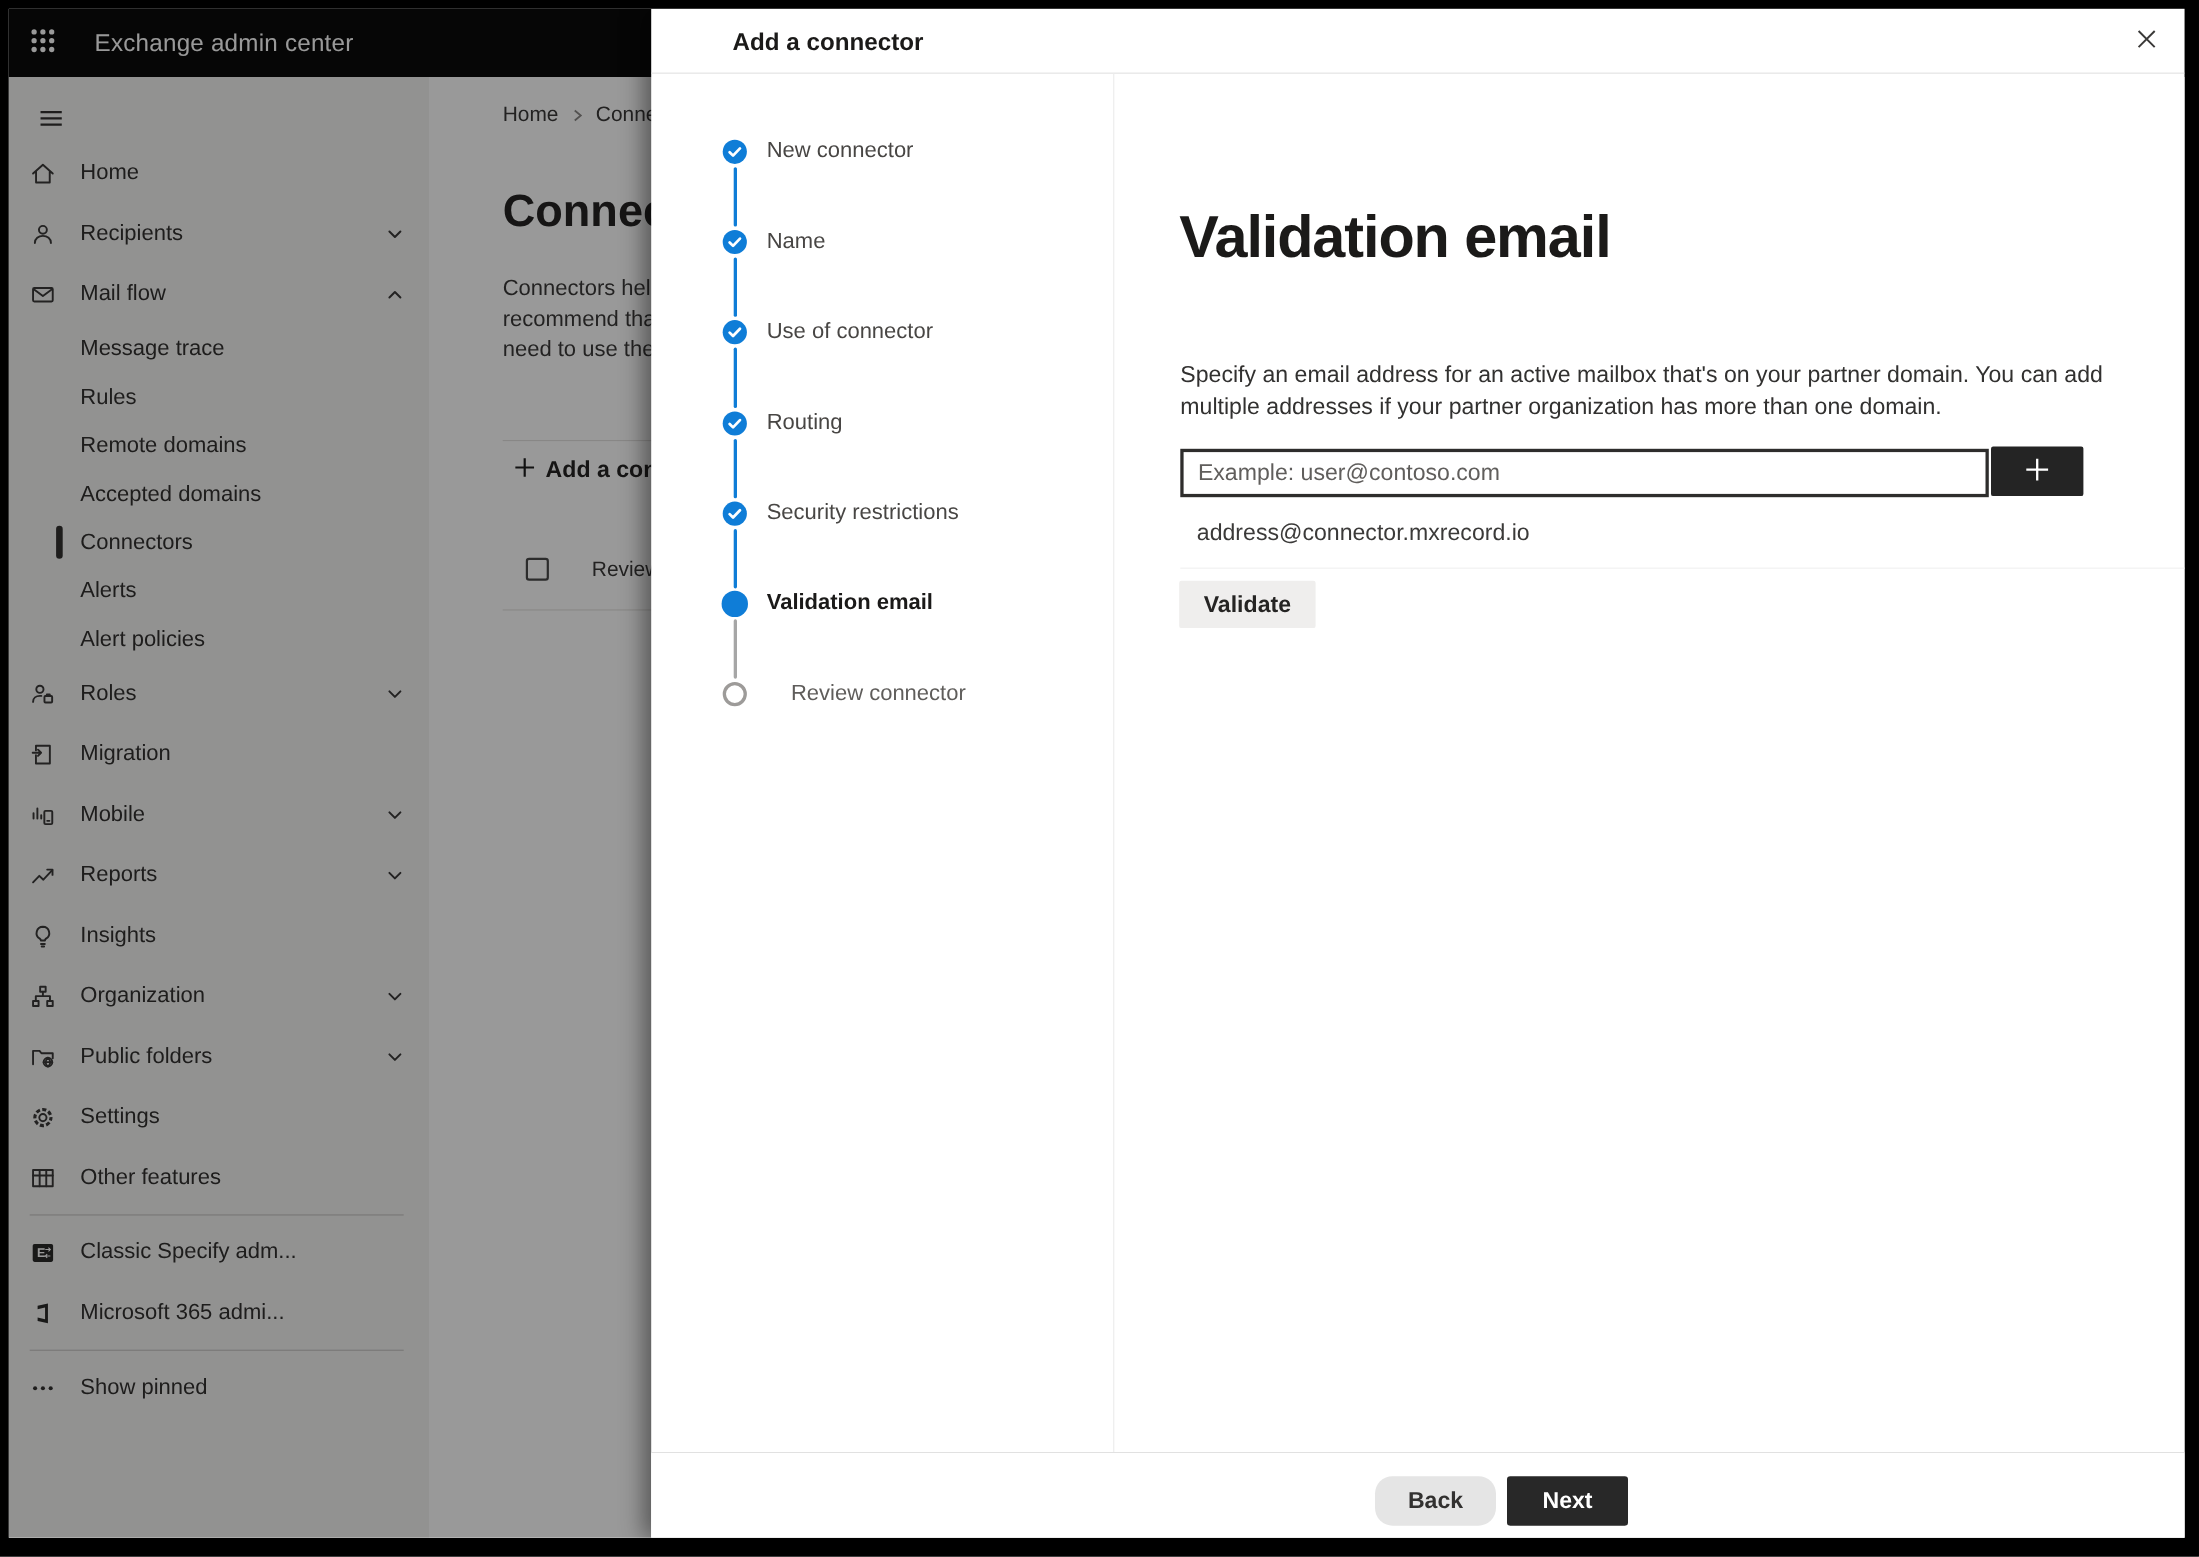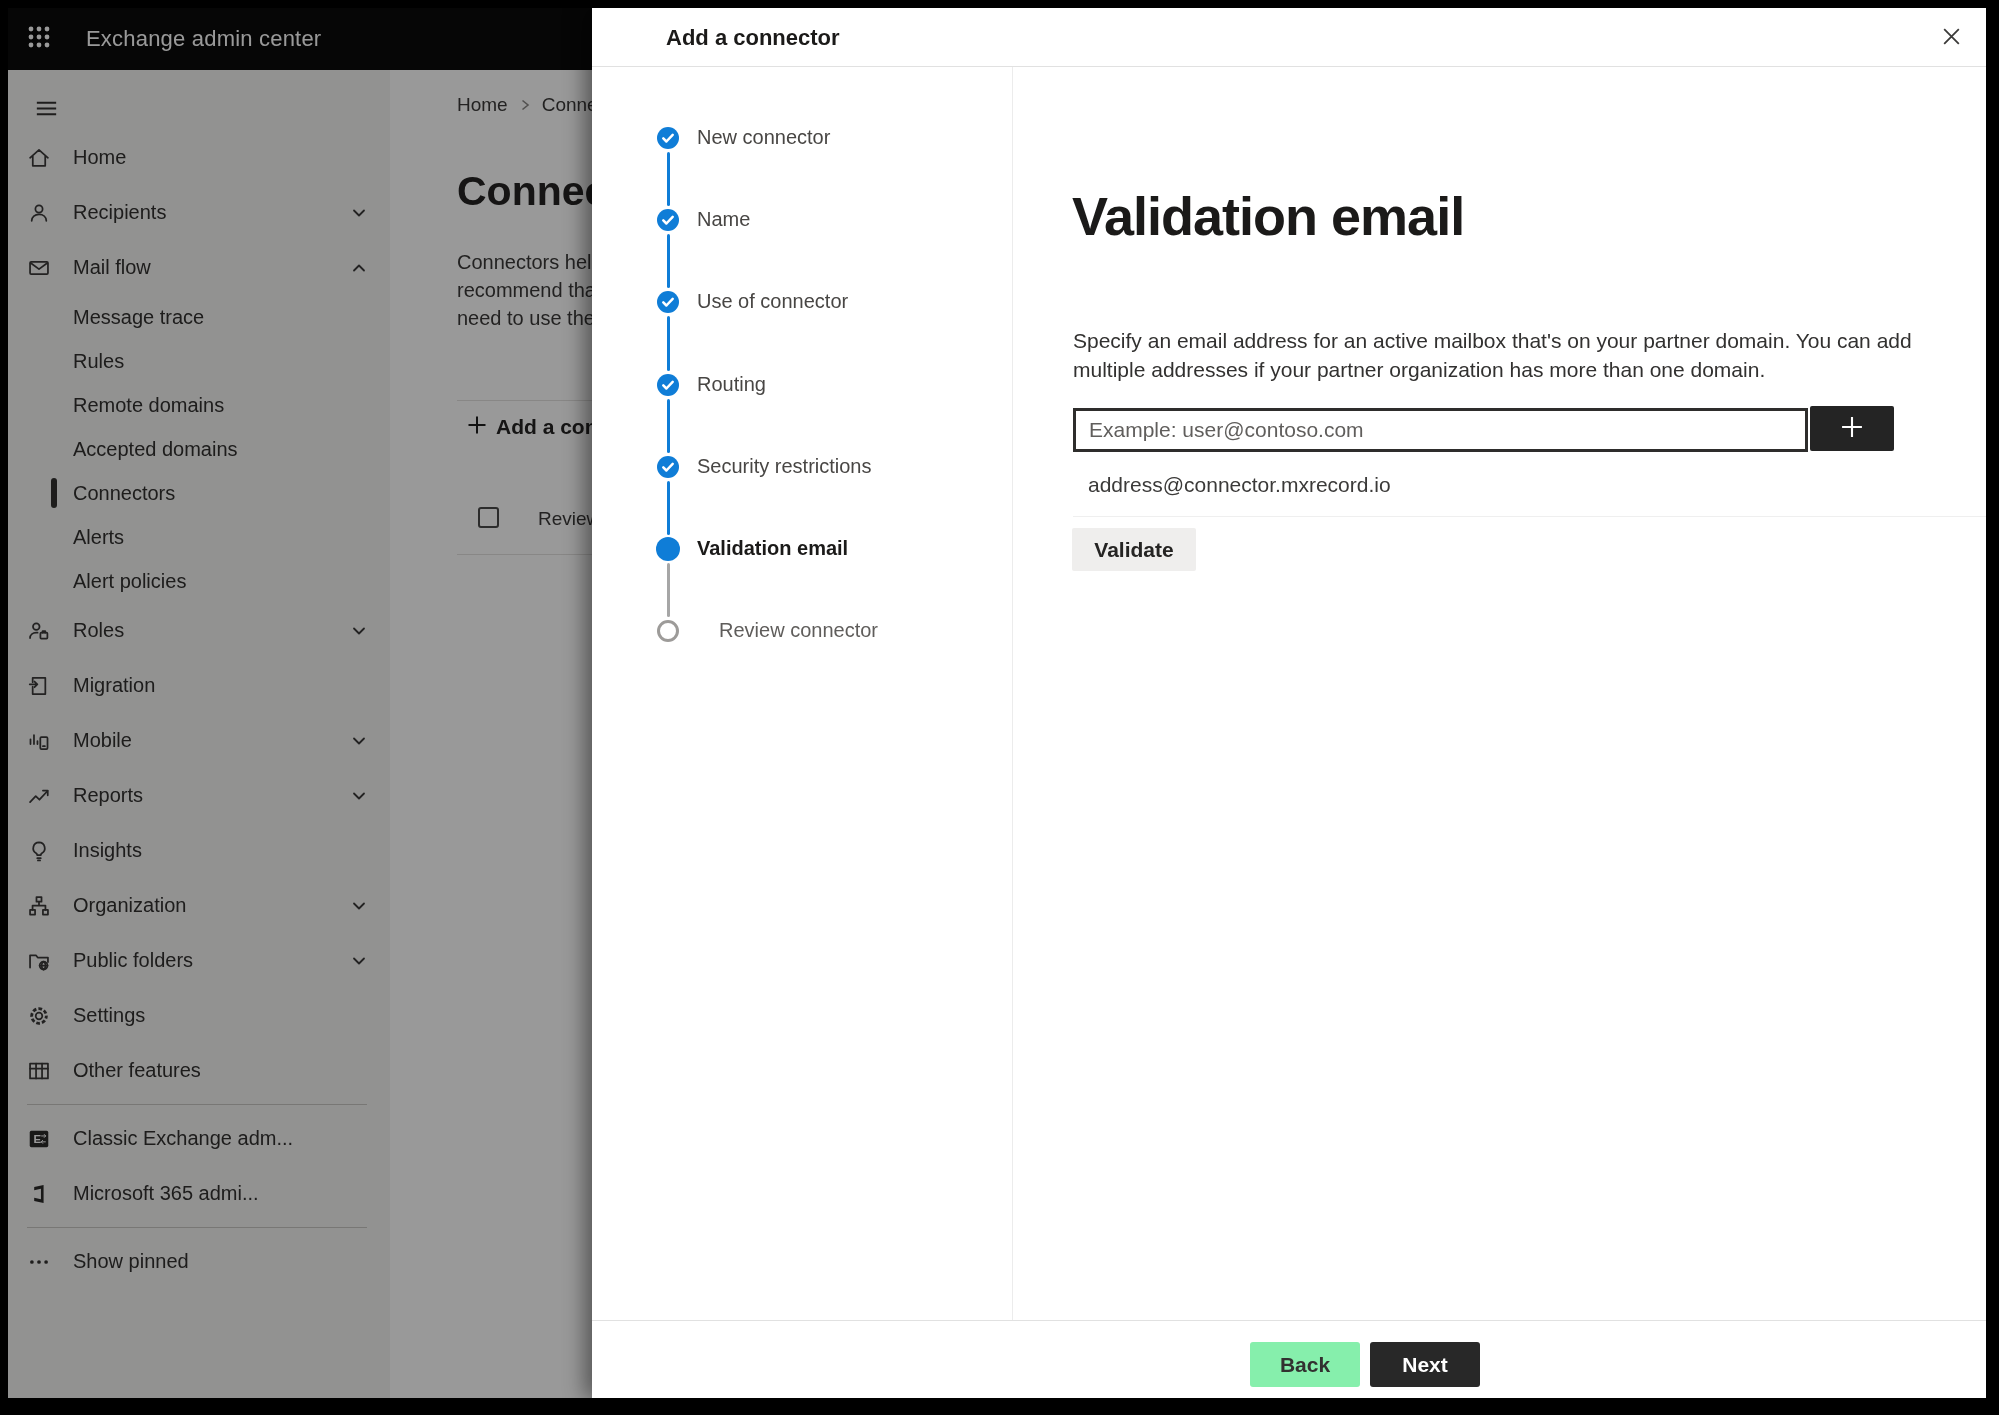--- a/index.html
+++ b/index.html
@@ -81,21 +81,21 @@
   #email-address { position:absolute; left:15px; top:10px; font-size:21px; color:#3b3a39; white-space:nowrap; }
   #email-divider { position:absolute; left:61px; top:449px; width:1321px; height:1px; background:#efefef; }
   #validate-btn { position:absolute; left:60px; top:461px; width:124px; height:43px; background:#efeeed; border:none; border-radius:2px;
     font-size:21px; font-weight:700; color:#252423; cursor:pointer; font-family:inherit; }
 
   
   #panel-footer-divider { position:absolute; left:0; top:1312px; width:100%; height:1px; background:#e1e1e1; }
   #panel-footer { position:absolute; left:0; top:1313px; width:100%; height:77px; background:#fff; }
   .ftr-btn { position:absolute; top:21px; height:45px; border:none; border-radius:3px; font-size:21px; font-weight:700;
     font-family:inherit; cursor:pointer; }
-  #back-btn { left:658px; width:110px; background:#86efac; color:#323130; }
+  #back-btn { left:658px; width:110px; background:#e5e5e5; color:#323130;border-radius:16px; }
   #next-btn { left:778px; width:110px; background:#282828; color:#ffffff; }
 </style>
 </head>
 <body>
 
 <div id="window">
 
   <div id="topbar">
     <div id="waffle-btn">
       <span>
@@ -284,21 +284,21 @@
         </div>
         <div class="nav-divider"></div>
         <div class="nav-row">
           <span class="icon">
             <svg width="24" height="24" viewBox="0 0 22 22">
               <rect x="2.5" y="3.5" width="17" height="15" rx="1.5" fill="#2b2a29"></rect>
               <text x="6" y="14.8" font-size="10.5" font-weight="bold" fill="#fff" font-family="Liberation Sans,sans-serif">E</text>
               <path d="M13 8.2h4.2 m-1.6-1.6 l1.6 1.6 l-1.6 1.6 M17.2 13.6H13 m1.6-1.6 L13 13.6 l1.6 1.6" stroke="#fff" stroke-width="0.9" fill="none"></path>
             </svg>
           </span>
-          <span class="label">Classic Exchange adm...</span>
+          <span class="label">Classic Specify adm...</span>
         </div>
         <div class="nav-row">
           <span class="icon">
             <svg width="24" height="24" viewBox="0 0 22 22">
               <path d="M6.6 4.6 L15.2 2.7 V19.3 L6.6 17.4 V14.5 L12.8 15.9 V6.1 L6.6 7.5 Z" fill="#2b2a29"></path>
             </svg>
           </span>
           <span class="label">Microsoft 365 admi...</span>
         </div>
         <div class="nav-divider"></div>

